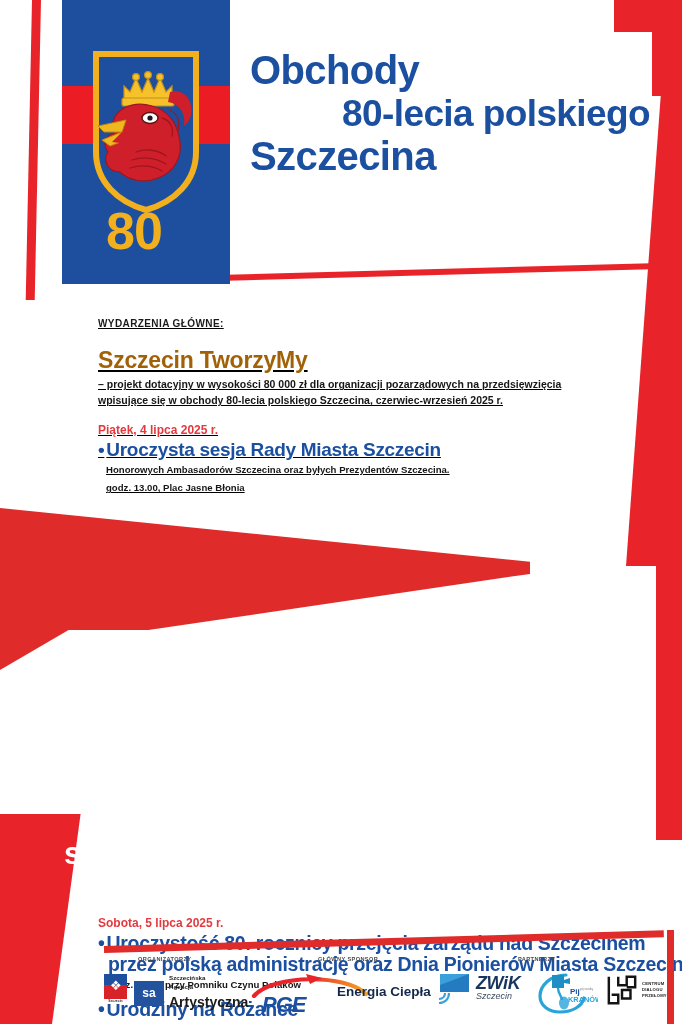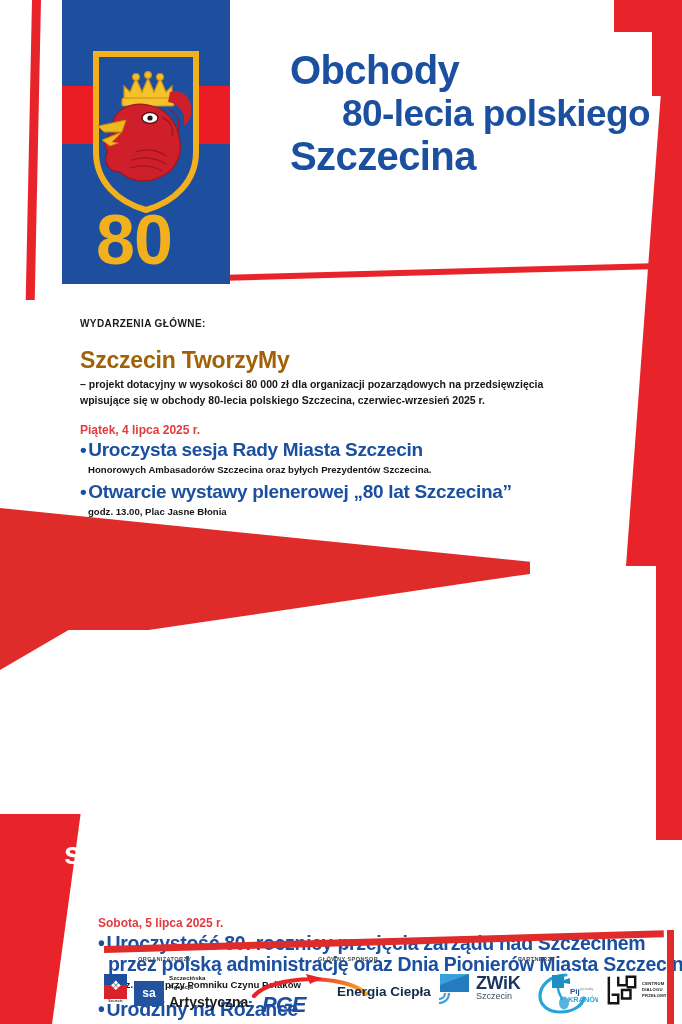--- a/index.html
+++ b/index.html
@@ -32,33 +32,33 @@
   .red-footline{position:absolute;left:104px;top:946px;width:560px;height:7px;background:#e02b2b;
      transform:rotate(-1.6deg);transform-origin:left center;}
   .red-footright{position:absolute;right:8px;top:930px;width:7px;height:94px;background:#e02b2b;}
 
   
   .hdr-blue{position:absolute;left:62px;top:0;width:168px;height:284px;background:#1d4f9e;}
   .hdr-red-band{position:absolute;left:62px;top:86px;width:168px;height:58px;background:#ec1c24;}
   .crest{position:absolute;left:88px;top:48px;width:116px;height:166px;}
   .crest svg{display:block;width:100%;height:100%;}
   .hdr-80{position:absolute;left:62px;top:205px;width:144px;text-align:center;
-     font-size:70px;font-weight:bold;color:#f2b01e;letter-spacing:-1px;
+     font-size:52px;font-weight:bold;color:#f2b01e;letter-spacing:-1px;
      font-family:"Liberation Sans",sans-serif;line-height:1;}
 
   .hdr-title{position:absolute;left:250px;top:48px;width:400px;
      color:#1b4fa0;font-weight:bold;font-size:40px;line-height:1.12;
      letter-spacing:-0.6px;font-family:"Liberation Sans",sans-serif;}
-  .hdr-title div{white-space:nowrap;margin-left:40px;}
+  .hdr-title div{white-space:nowrap;}
   .hdr-title .l2{font-size:37px;text-align:right;}
 
   
   .body-wrap{position:absolute;left:0;top:300px;width:682px;}
 
-  .sec1{position:absolute;left:80px;top:18px;width:540px;}
+  .sec1{position:absolute;left:98px;top:18px;width:540px;text-decoration:underline;}
   .kicker{font-size:10px;font-weight:bold;color:#1a1a1a;letter-spacing:0.4px;}
   .big-blue{font-size:23px;font-weight:bold;color:#a16207;line-height:1.15;margin-top:18px;letter-spacing:-0.2px;}
   .para{font-size:10.5px;font-weight:bold;color:#161616;line-height:1.5;margin-top:4px;}
 
   .daterow{font-size:12px;font-weight:bold;color:#e23a3f;margin-top:14px;}
 
   .ev-title{font-size:19px;font-weight:bold;color:#1b4fa0;line-height:1.1;margin-top:3px;letter-spacing:-0.3px;}
   .ev-title .bul{margin-right:2px;}
   .ev-sub{font-size:9.6px;font-weight:bold;color:#161616;line-height:1.3;margin-top:3px;margin-left:8px;}
 
@@ -97,21 +97,21 @@
   .sa-txt .big{font-size:14px;}
 
   .lg-pge{left:250px;top:0px;}
   .pge-wrap{position:relative;width:120px;height:46px;text-align:right;}
   .pge-arc{position:absolute;left:0;top:2px;width:120px;height:26px;}
   .pge-word{position:absolute;left:12px;top:22px;font-size:22px;font-weight:bold;color:#1b4fa0;
      font-style:italic;letter-spacing:-1px;}
 
   .lg-ec{left:337px;top:14px;font-size:13.5px;font-weight:bold;color:#12284c;}
 
-  .lg-zwik{left:438px;top:2px;}
+  .lg-zwik{left:438px;top:2px;font-style:italic;}
   .zwik-mark{width:33px;height:33px;position:relative;overflow:hidden;background:#fff;}
   .zwik-word{margin-left:5px;}
   .zwik-word .w1{font-size:18px;font-weight:bold;color:#19355f;letter-spacing:-0.4px;line-height:0.95;}
   .zwik-word .w2{font-size:9px;color:#3f4d63;line-height:1.1;}
 
   .lg-kran{left:536px;top:0px;}
   .lg-cdp{left:606px;top:4px;}
   .cdp-txt{margin-left:4px;font-size:4.2px;font-weight:bold;color:#1a1a1a;line-height:1.5;letter-spacing:0.2px;}
 </style>
 </head>
@@ -189,23 +189,20 @@
       <div>
         <div class="ev-title">
           <span class="bul">•</span><span>Uroczysta sesja Rady Miasta Szczecin</span>
         </div>
         <div class="ev-sub">
           <div>Honorowych Ambasadorów Szczecina oraz byłych Prezydentów Szczecina.</div>
         </div>
       </div>
 
       <div style="margin-top:6px;">
-        <div class="ev-title">
-          <span class="bul">•</span><span>Otwarcie wystawy plenerowej „80 lat Szczecina”</span>
-        </div>
         <div class="ev-sub">godz. 13.00, Plac Jasne Błonia</div>
       </div>
     </div>
 
     <div class="url-text">szczecin.eu/80lat</div>
 
     <div class="sec2">
       <div class="daterow" style="margin-top:0;">Sobota, 5 lipca 2025 r.</div>
 
       <div>

